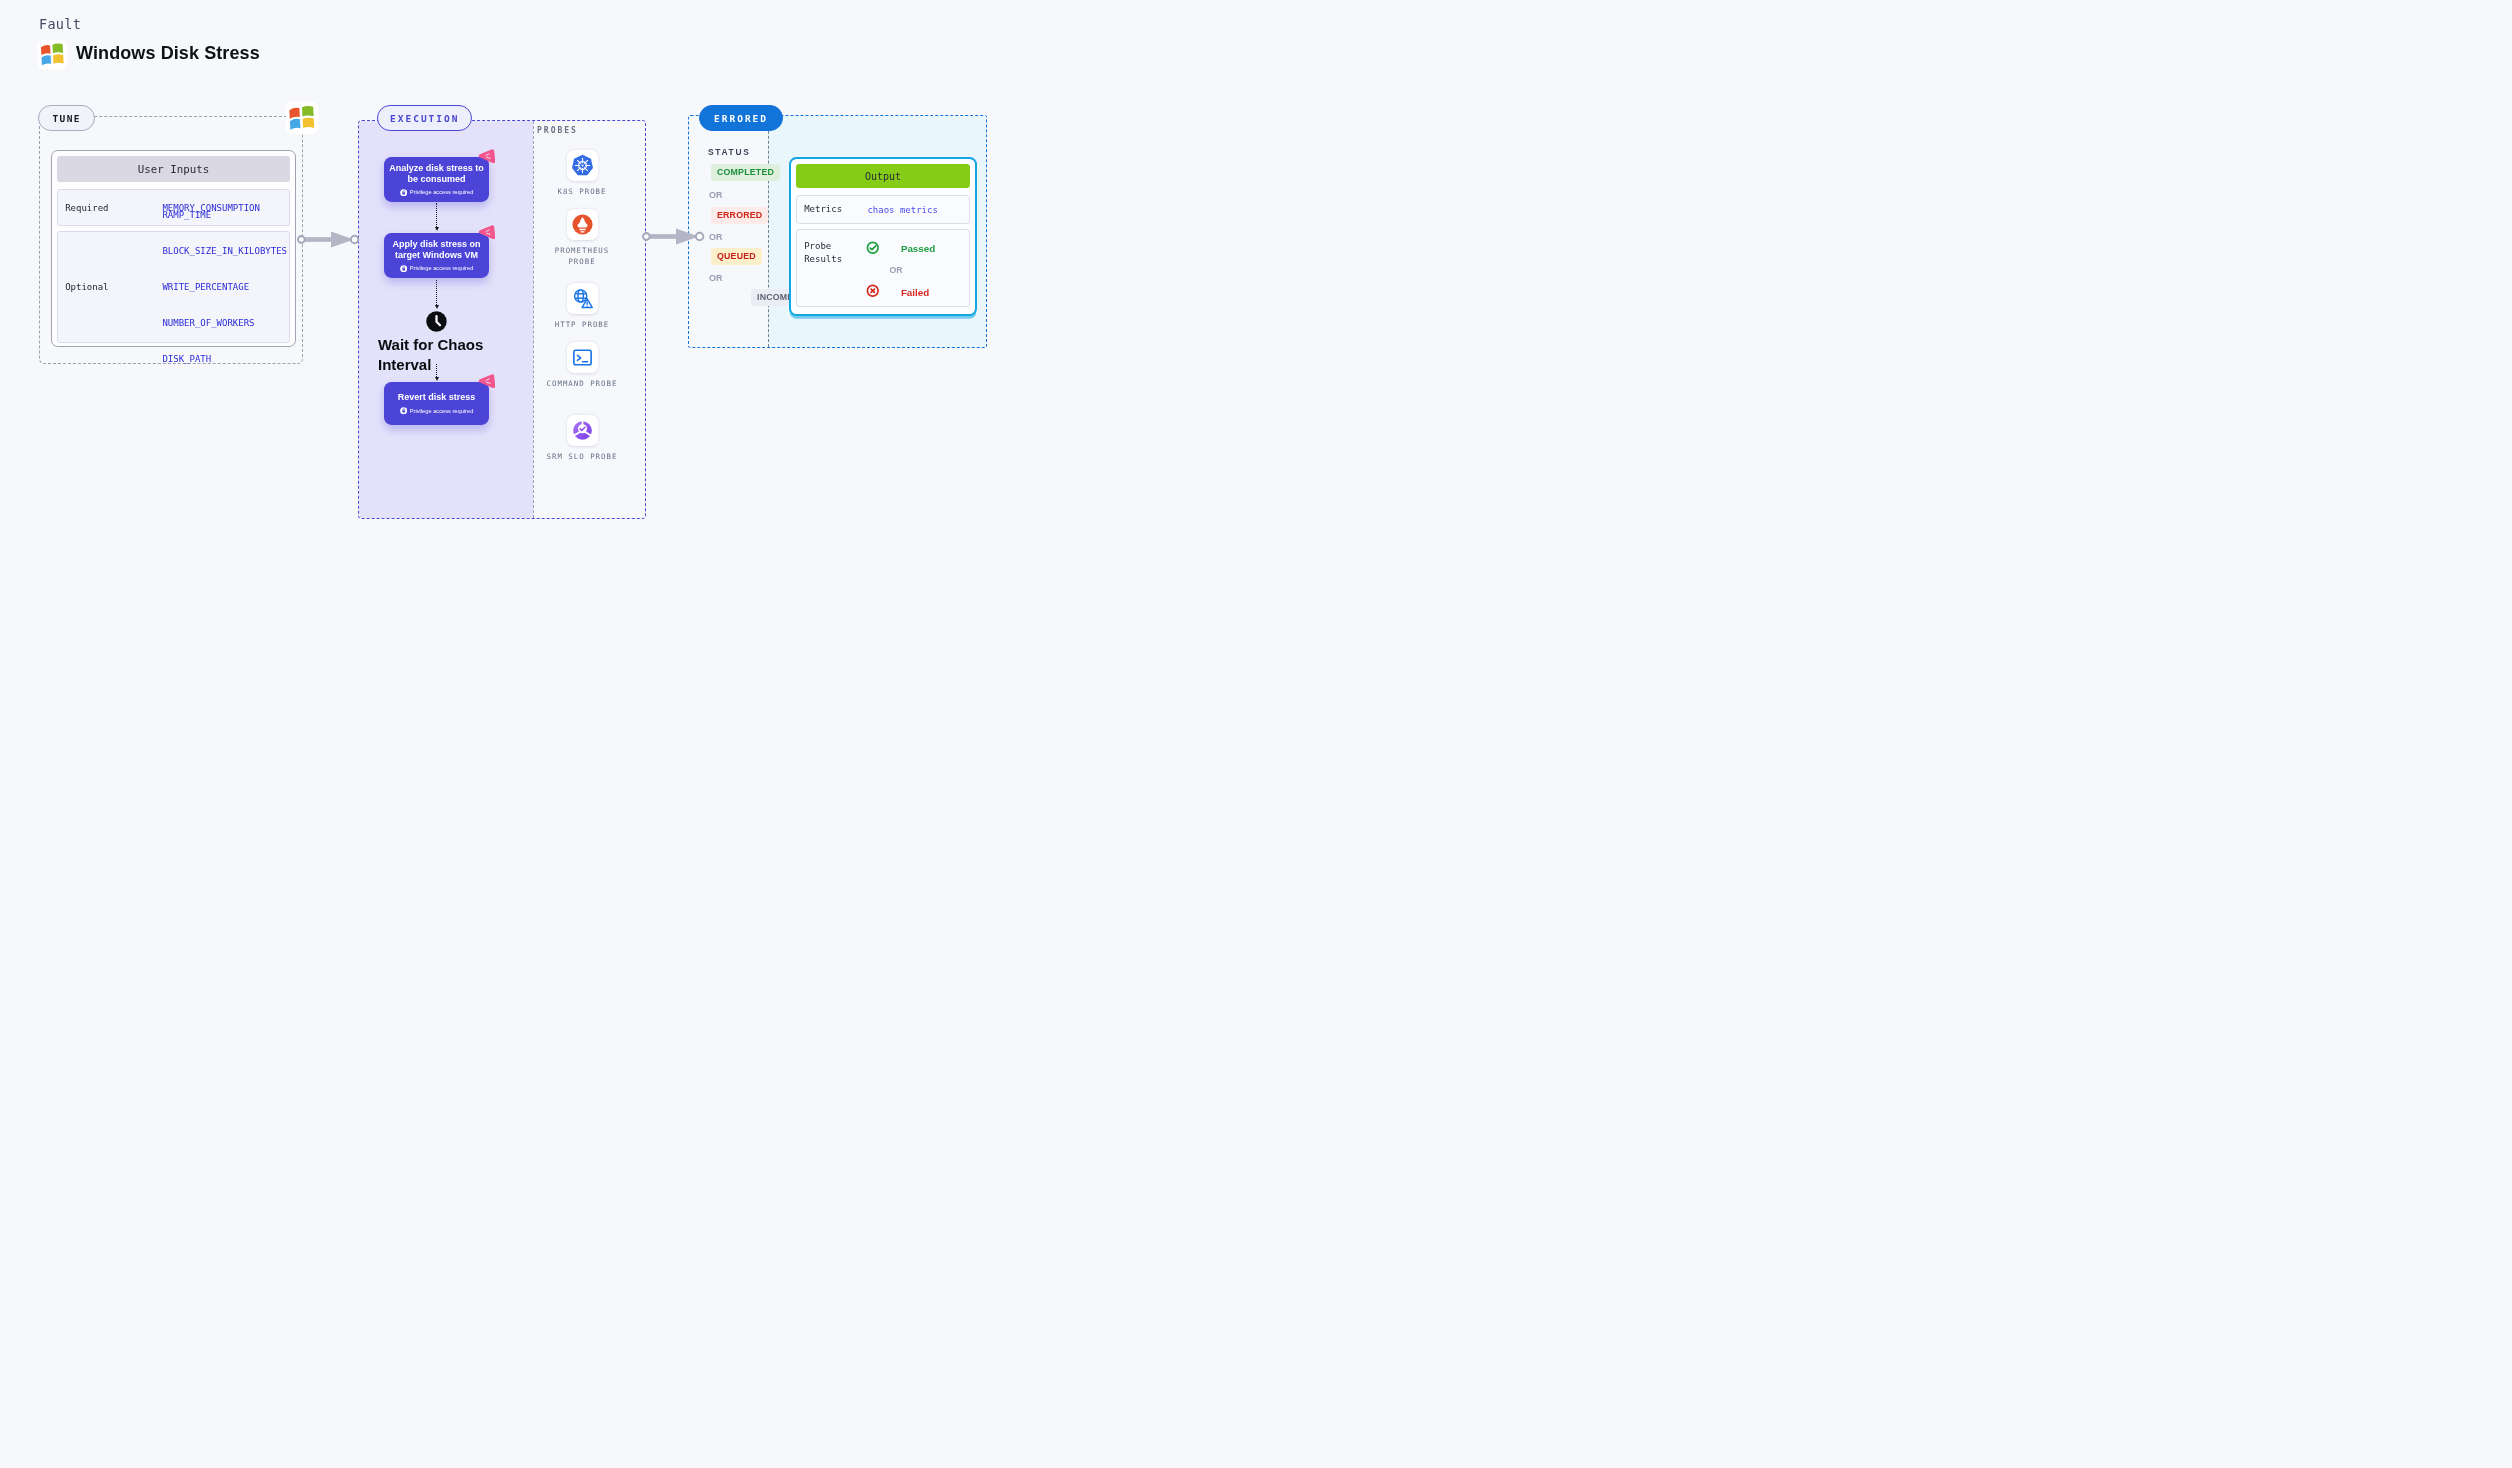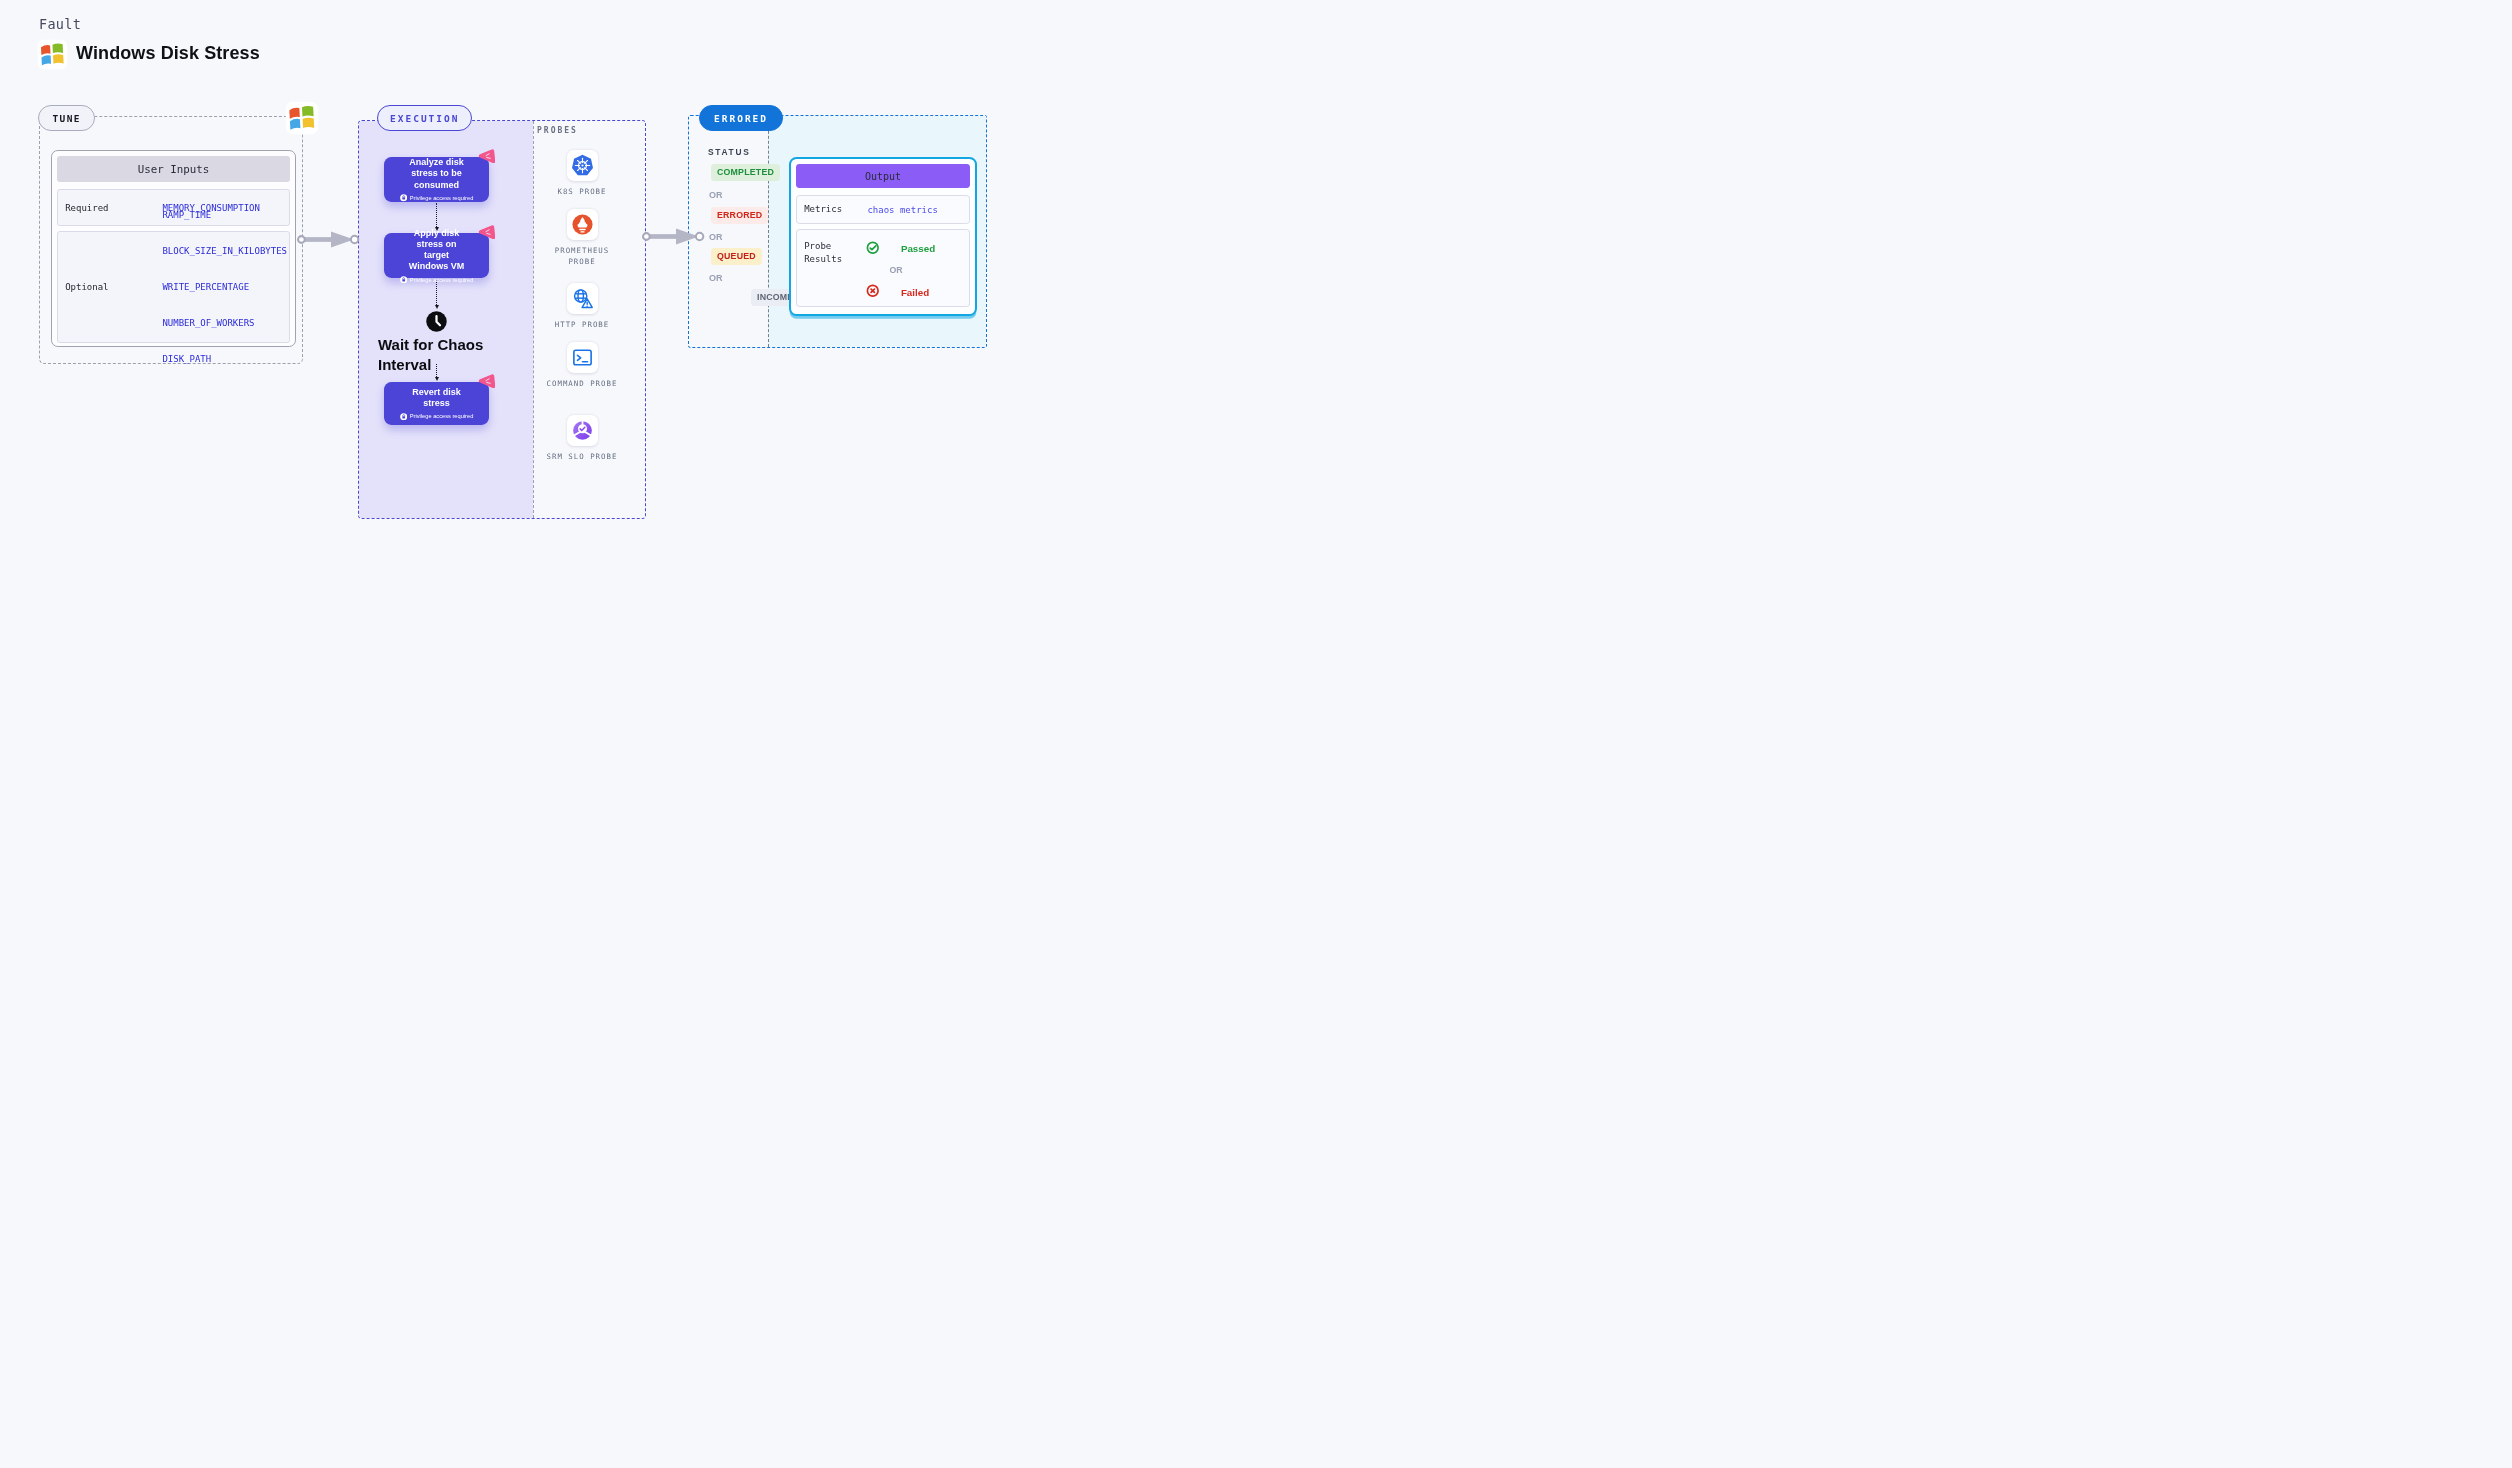--- a/index.html
+++ b/index.html
@@ -34,21 +34,21 @@
   .opt-values{left:104px;top:0;bottom:0;display:flex;flex-direction:column;justify-content:center;gap:26px;}
   .opt-values div{font-size:9px;color:#2b2bd9;}
 
   
   .exec-box{left:358px;top:120px;width:286px;height:397px;border:1.4px dashed #4a47d2;border-radius:4px;}
   .exec-purple{position:absolute;left:0;top:0;bottom:0;width:174px;background:#e4e2fa;border-radius:2.7px 0 0 2.7px;}
   .probes-divider{position:absolute;left:174px;top:0;bottom:0;border-left:1.4px dashed #9aa0ad;}
   .step-box{left:384px;width:105px;background:#4c44d7;border-radius:7.4px;color:#fff;z-index:2;
             box-shadow:0 4.7px 8px rgba(76,68,215,.28);
             display:flex;flex-direction:column;align-items:center;justify-content:center;gap:3.4px;text-align:center;}
-  .step-title{font-size:9px;font-weight:bold;line-height:1.25;padding:0 22px;}
+  .step-title{font-size:9px;font-weight:bold;line-height:1.25;padding:0 1px;}
   .step-priv{display:flex;align-items:center;gap:2.7px;}
   .step-priv svg{width:7.4px;height:7.4px;}
   .step-priv span{font-size:5.7px;font-weight:500;}
   .flag{position:absolute;right:-6px;top:-8px;width:17px;height:17px;}
   .darrow{position:absolute;width:0;border-left:1.4px dotted #17181c;z-index:1;}
   .darrow i{position:absolute;bottom:-4px;left:-2px;width:0;height:0;
             border:2.7px solid transparent;border-top:4.7px solid #17181c;}
   .clock{left:425px;top:310px;width:23px;height:23px;z-index:2;}
   .wait-label{left:378px;top:335px;width:116px;text-align:left;font-size:15px;font-weight:bold;
               color:#0a0c10;line-height:1.35;z-index:2;}
@@ -71,21 +71,21 @@
   .badge{left:711px;padding:3.4px 6px;border-radius:3.4px;font-size:8.8px;font-weight:bold;letter-spacing:0.2px;z-index:2;}
   .badge.completed{top:164px;color:#1c8e3c;background:#def0dc;}
   .badge.errored{top:207px;color:#d02418;background:#fcebe9;}
   .badge.queued{top:248px;color:#c32019;background:#fcf0ca;}
   .badge.incompleted{top:289px;color:#5d6473;background:#ebedf4;margin-left:40px;}
   .or{left:709px;font-size:9px;font-weight:600;color:#9aa0b4;}
   .or.o1{top:190px;} .or.o2{top:232px;} .or.o3{top:273px;}
 
   .output-card{left:789px;top:157px;width:184px;height:155px;background:#fdfeff;border:2px solid #12a7e2;
                border-radius:7.4px;box-shadow:0 3.4px 0 -0.7px rgba(18,167,226,.55);z-index:2;}
-  .out-header{left:5.4px;right:5.4px;top:5.4px;height:24px;background:#8b5cf6;border-radius:3.4px;
+  .out-header{left:5.4px;right:5.4px;top:5.4px;height:24px;background:#84cc16;border-radius:3.4px;
               display:flex;align-items:center;justify-content:center;font-size:10px;color:#282c37;}
   .out-row{left:5.4px;right:5.4px;background:#fafbfe;border:1px solid #dadce8;border-radius:3.4px;}
   .out-metrics{top:36px;height:27px;}
   .out-probe{top:70px;height:76px;}
   .out-label{left:6.8px;font-size:9px;color:#2a2d38;line-height:1.5;}
   .out-metrics .out-label{top:50%;transform:translateY(-50%);}
   .out-probe .out-label{top:9.5px;width:62px;}
   .out-value{left:70px;top:50%;transform:translateY(-50%);font-size:9px;color:#4b4bec;}
   .pf-row{left:69px;display:flex;align-items:flex-end;gap:21px;}
   .pf-row svg{width:13.5px;height:13.5px;}

